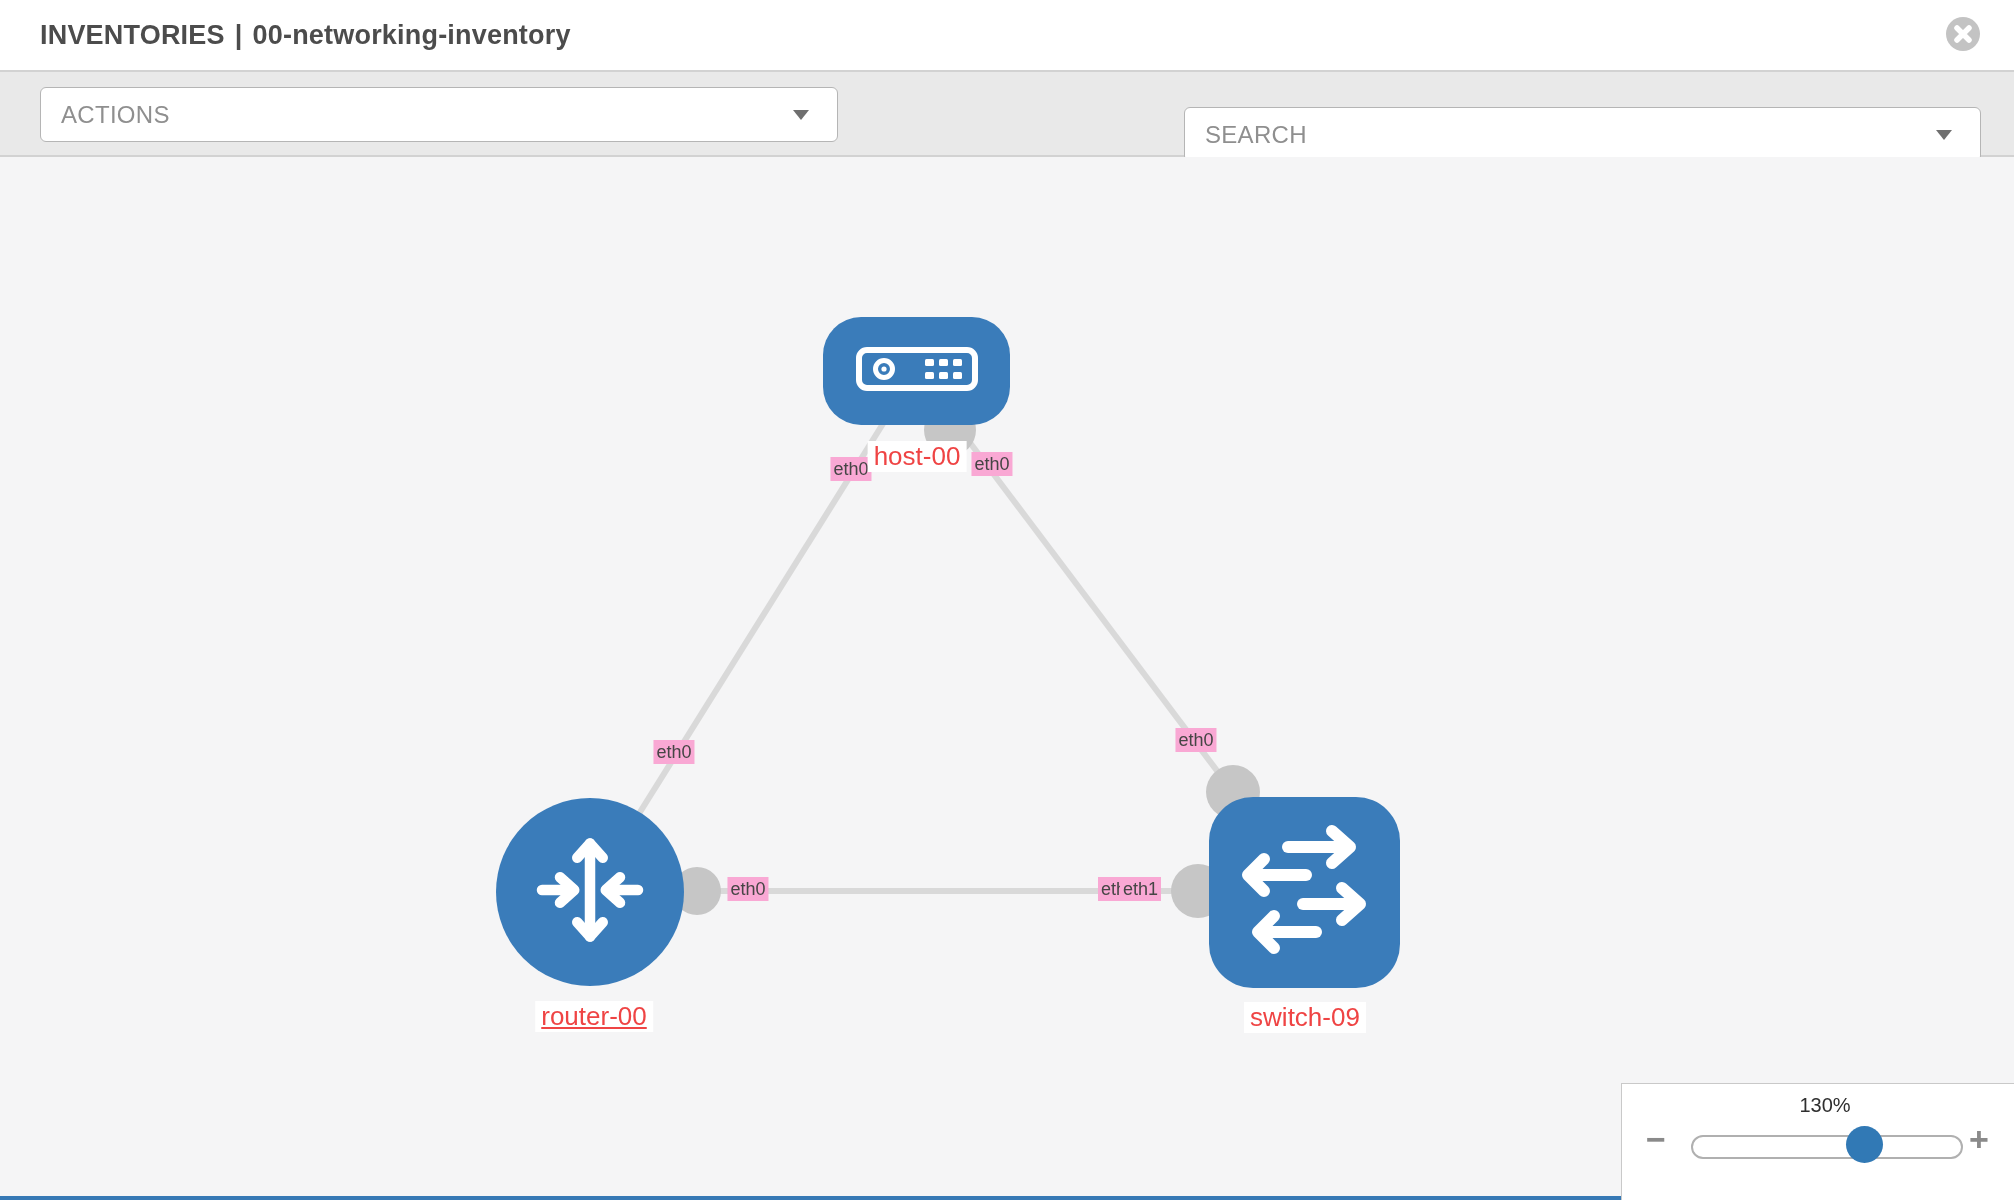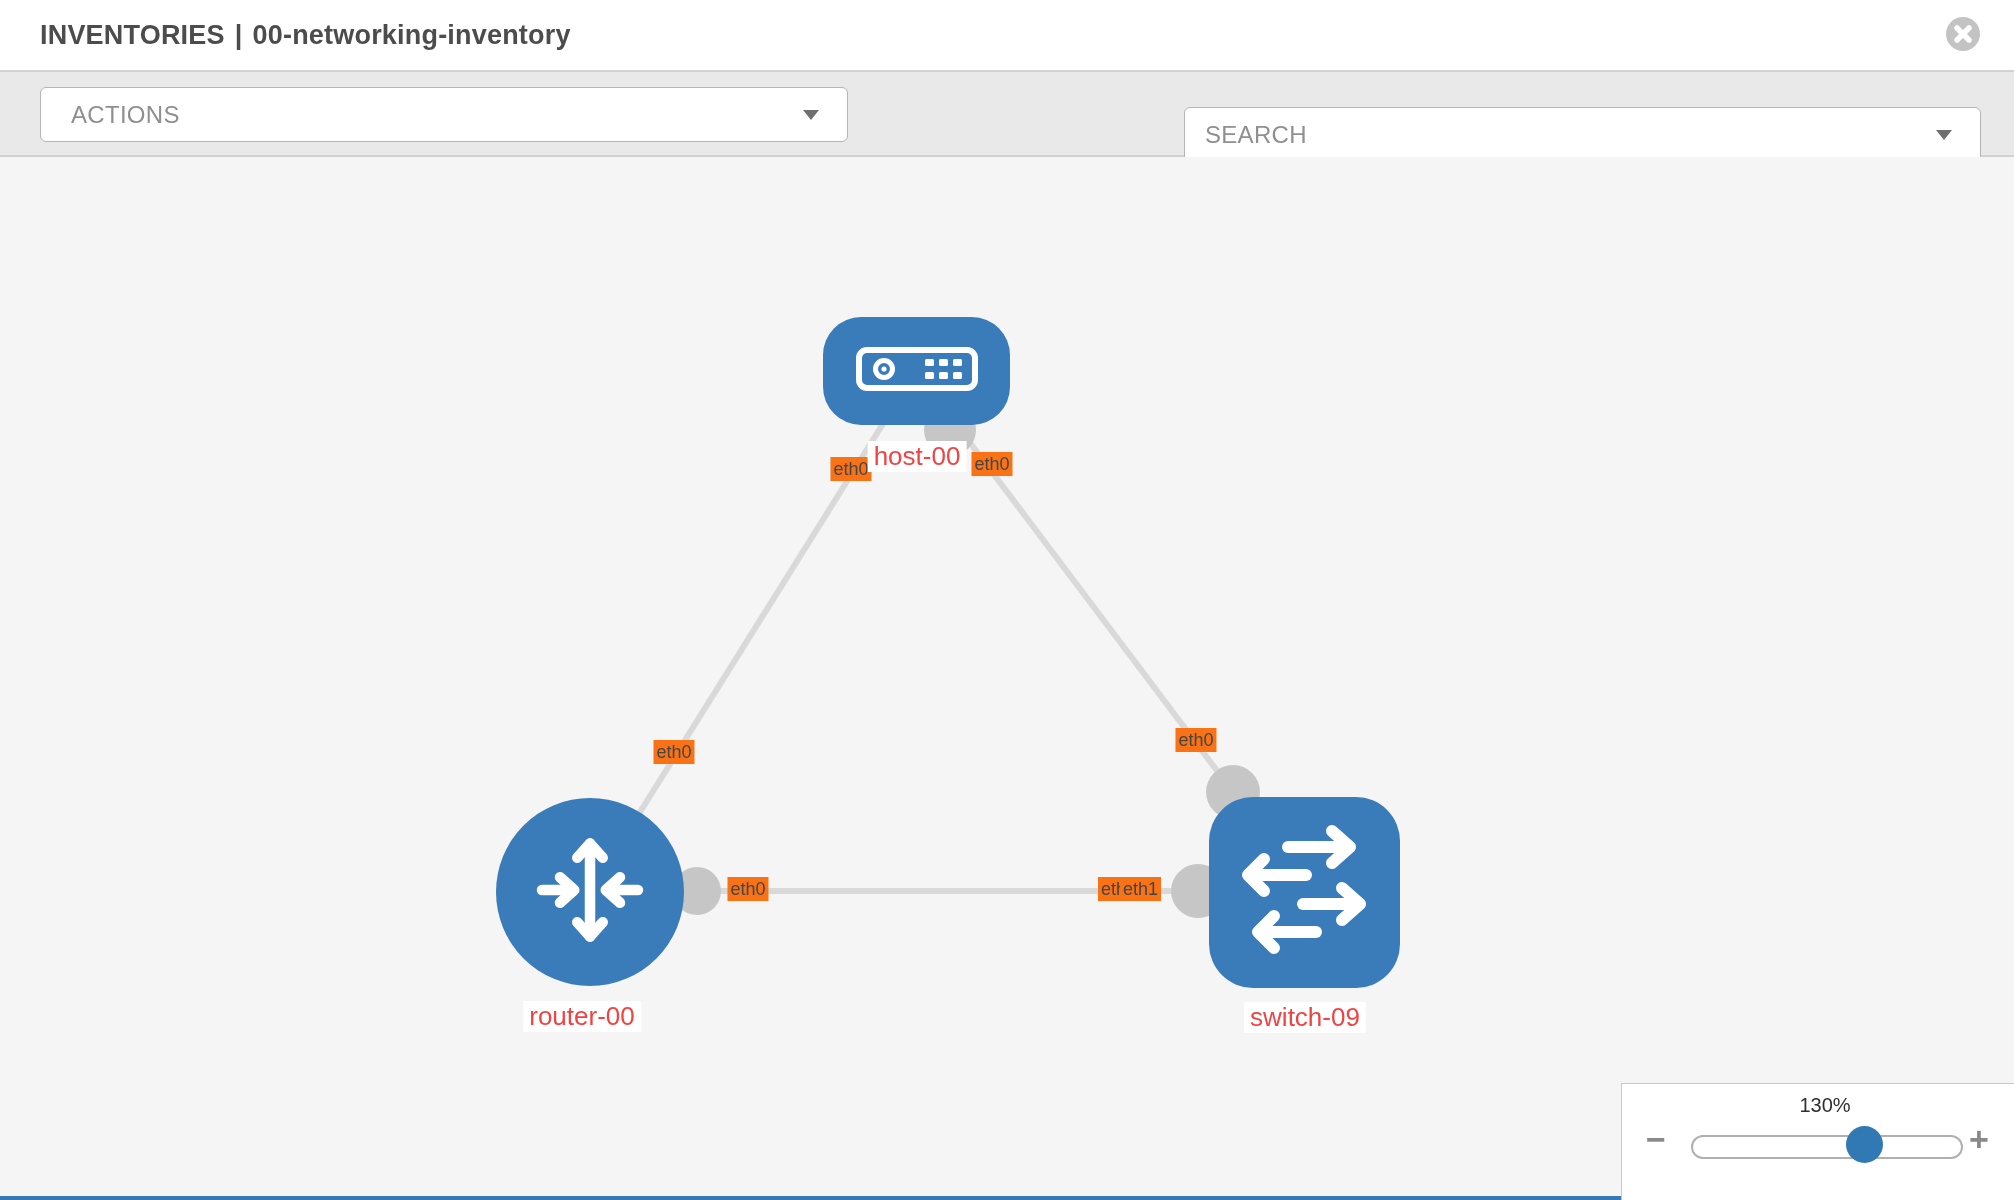--- a/index.html
+++ b/index.html
@@ -17,35 +17,35 @@
   .close-btn{position:absolute;right:33px;top:16px;width:36px;height:36px;border:none;
           background:transparent;padding:0;cursor:pointer;}
   
   .toolbar{position:absolute;top:72px;left:0;width:2014px;height:83px;background:#e9e9e9;
           border-bottom:2px solid #d2d2d2;}
   .select-box{position:absolute;top:15px;height:53px;background:#fff;border:1px solid #b5b5b5;
           border-radius:6px;display:flex;align-items:center;cursor:pointer;}
   .select-box .lbl{font-size:24px;color:#8f8f8f;padding-left:20px;flex:1;letter-spacing:.3px;}
   .caret{width:0;height:0;border-left:8px solid transparent;border-right:8px solid transparent;
           border-top:10px solid #6f6f6f;margin-right:28px;}
-  .actions-box{left:40px;width:796px;padding-left:10px;}
+  .actions-box{left:40px;width:796px;}
   .search-box{left:1184px;width:795px;margin-top:20px;}
   .tool-icon-btn{position:absolute;top:94px;width:40px;height:40px;border:none;background:transparent;
           padding:0;cursor:pointer;}
   .wrench-btn{left:1050px;}
   .key-btn{left:1114px;}
   
   .canvas{position:absolute;top:157px;left:0;width:2014px;height:1043px;background:#f5f5f6;}
   .links-svg{position:absolute;left:0;top:0;}
   .port{position:absolute;border-radius:50%;background:#c6c6c6;}
   .node{position:absolute;background:#3a7cba;display:flex;align-items:center;justify-content:center;cursor:pointer;}
   .node-host{left:823px;top:160px;width:187px;height:108px;border-radius:38px;}
   .node-router{left:496px;top:641px;width:188px;height:188px;border-radius:50%;}
   .node-switch{left:1209px;top:640px;width:191px;height:191px;border-radius:44px;}
-  .iface-label{position:absolute;background:#f97316;color:#454545;font-size:18px;line-height:24px;
+  .iface-label{position:absolute;background:#f9a8d4;color:#454545;font-size:18px;line-height:24px;
           padding:0 3px;white-space:nowrap;}
   .ctr{transform:translateX(-50%);}
   .node-label{position:absolute;background:#ffffff;color:#ef4444;font-size:26px;line-height:31px;
           padding:0 6px;white-space:nowrap;transform:translateX(-50%);}
   .ghost-wrap{overflow:hidden;width:27px;padding-right:0;}
   
   .zoom-panel{position:absolute;left:1621px;top:926px;width:393px;height:117px;background:#fff;
           border:1px solid #c9c9c9;border-right:none;border-bottom:none;}
   .zoom-value{position:absolute;left:203px;top:10px;transform:translateX(-50%);font-size:20px;color:#2f2f2f;text-align:right;}
   .zoom-minus,.zoom-plus{position:absolute;top:38px;font-size:34px;font-weight:bold;color:#8a8a8a;
@@ -173,21 +173,21 @@
 
   <span class="iface-label ctr" style="left:851px;top:300px;">eth0</span>
   <span class="iface-label ctr" style="left:992px;top:295px;">eth0</span>
   <span class="iface-label ctr" style="left:674px;top:583px;">eth0</span>
   <span class="iface-label ctr" style="left:1196px;top:571px;">eth0</span>
   <span class="iface-label ctr" style="left:748px;top:720px;">eth0</span>
   <span class="iface-label ghost-wrap" style="left:1098px;top:720px;"><span>eth1</span></span>
   <span class="iface-label" style="left:1120px;top:720px;">eth1</span>
 
   <span class="node-label" style="left:917px;top:284px;">host-00</span>
-  <span class="node-label" style="left:582px;top:844px;">router-00</span>
+  <span class="node-label" style="left:594px;top:844px;text-decoration:underline;">router-00</span>
   <span class="node-label" style="left:1305px;top:845px;">switch-09</span>
 
   <div class="zoom-panel">
     <span class="zoom-value">130%</span>
     <button class="zoom-minus">−</button>
     <div class="zoom-track"></div>
     <div class="zoom-thumb"></div>
     <button class="zoom-plus">+</button>
   </div>
 

